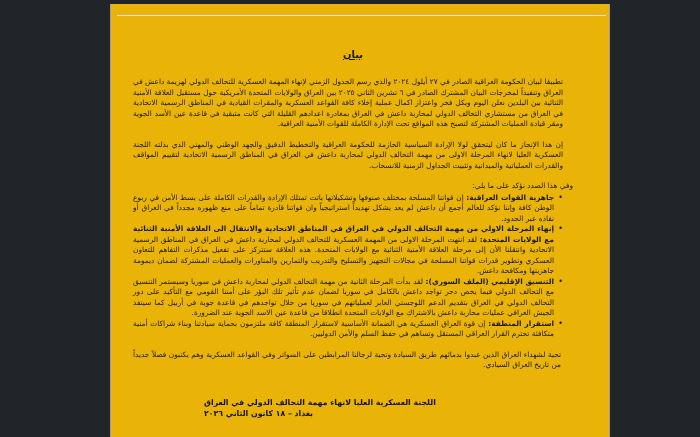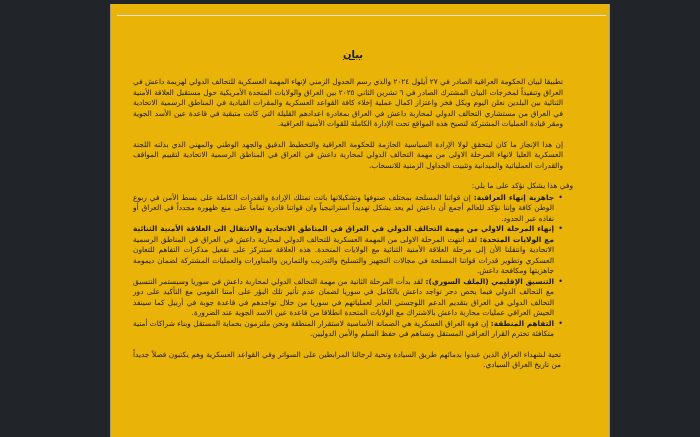--- a/index.html
+++ b/index.html
@@ -81,45 +81,49 @@
     <div class="page-top-edge"></div>
 
     <div class="content" dir="rtl">
 
       <div class="doc-title">بيان</div>
 
       <p class="para">تطبيقا لبيان الحكومة العراقية الصادر في ٢٧ أيلول ٢٠٢٤ والذي رسم الجدول الزمني لإنهاء المهمة العسكرية للتحالف الدولي لهزيمة داعش في العراق وتنفيذاً لمخرجات البيان المشترك الصادر في ٦ تشرين الثاني ٢٠٢٥ بين العراق والولايات المتحدة الأمريكية حول مستقبل العلاقة الأمنية الثنائية بين البلدين نعلن اليوم وبكل فخر واعتزاز اكمال عملية إخلاء كافة القواعد العسكرية والمقرات القيادية في المناطق الرسمية الاتحادية في العراق من مستشاري التحالف الدولي لمحاربة داعش في العراق بمغادرة اعدادهم القليلة التي كانت متبقية في قاعدة عين الأسد الجوية ومقر قيادة العمليات المشتركة لتصبح هذه المواقع تحت الإدارة الكاملة للقوات الأمنية العراقية.</p>
 
       <p class="para">إن هذا الإنجاز ما كان ليتحقق لولا الإرادة السياسية الحازمة للحكومة العراقية والتخطيط الدقيق والجهد الوطني والمهني الذي بذلته اللجنة العسكرية العليا لانهاء المرحلة الاولى من مهمة التحالف الدولي لمحاربة داعش في العراق في المناطق الرسمية الاتحادية لتقييم المواقف والقدرات العملياتية والميدانية وتثبيت الجداول الزمنية للانسحاب.</p>
 
-      <p class="list-intro">وفي هذا يشكل نؤكد على ما يلي:</p>
+      <p class="list-intro">وفي هذا الصدد نؤكد على ما يلي:</p>
 
       <div class="bullets">
 
         <div class="bullet-item">
           <span class="bullet-marker">•</span>
-          <span class="bullet-body"><span class="bold">جاهزية إنهاء العراقية:</span> <span>إن قواتنا المسلحة بمختلف صنوفها وتشكيلاتها باتت تمتلك الإرادة والقدرات الكاملة على بسط الأمن في ربوع الوطن كافة وإننا نؤكد للعالم أجمع أن داعش لم يعد يشكل تهديداً استراتيجياً وان قواتنا قادرة تماماً على منع ظهوره مجدداً في العراق أو نفاذه عبر الحدود.</span></span>
+          <span class="bullet-body"><span class="bold">جاهزية القوات العراقية:</span> <span>إن قواتنا المسلحة بمختلف صنوفها وتشكيلاتها باتت تمتلك الإرادة والقدرات الكاملة على بسط الأمن في ربوع الوطن كافة وإننا نؤكد للعالم أجمع أن داعش لم يعد يشكل تهديداً استراتيجياً وان قواتنا قادرة تماماً على منع ظهوره مجدداً في العراق أو نفاذه عبر الحدود.</span></span>
         </div>
 
         <div class="bullet-item">
           <span class="bullet-marker">•</span>
           <span class="bullet-body"><span class="bold">إنهاء المرحلة الاولي من مهمة التحالف الدولي في العراق في المناطق الاتحادية والانتقال الى العلاقة الأمنية الثنائية مع الولايات المتحدة:</span> <span>لقد انتهت المرحلة الاولى من المهمة العسكرية للتحالف الدولي لمحاربة داعش في العراق في المناطق الرسمية الاتحادية وانتقلنا الأن إلى مرحلة العلاقة الأمنية الثنائية مع الولايات المتحدة. هذه العلاقة ستتركز على تفعيل مذكرات التفاهم للتعاون العسكري وتطوير قدرات قواتنا المسلحة في مجالات التجهيز والتسليح والتدريب والتمارين والمناورات والعمليات المشتركة لضمان ديمومة جاهزيتها ومكافحة داعش.</span></span>
         </div>
 
         <div class="bullet-item">
           <span class="bullet-marker">•</span>
           <span class="bullet-body"><span class="bold">التنسيق الإقليمي (الملف السوري):</span> <span>لقد بدأت المرحلة الثانية من مهمة التحالف الدولي لمحاربة داعش في سوريا وسيستمر التنسيق مع التحالف الدولي فيما يخص دحر تواجد داعش بالكامل في سوريا لضمان عدم تأثير تلك البؤر على أمننا القومي مع التأكيد على دور التحالف الدولي في العراق بتقديم الدعم اللوجستي العابر لعملياتهم في سوريا من خلال تواجدهم في قاعدة جوية في أربيل كما سينفذ الجيش العراقي عمليات محاربة داعش بالاشتراك مع الولايات المتحدة انطلاقا من قاعدة عين الاسد الجوية عند الضرورة.</span></span>
         </div>
 
         <div class="bullet-item">
           <span class="bullet-marker">•</span>
-          <span class="bullet-body"><span class="bold">التفاهم المنطقة:</span> <span>إن قوة العراق العسكرية هي الضمانة الأساسية لاستقرار المنطقة ونحن ملتزمون بحماية المستقل وبناء شراكات أمنية متكافئة تحترم القرار العراقي المستقل وتساهم في حفظ السلم والأمن الدوليين.</span></span>
+          <span class="bullet-body"><span class="bold">استقرار المنطقة:</span> <span>إن قوة العراق العسكرية هي الضمانة الأساسية لاستقرار المنطقة كافة ملتزمون بحماية سيادتنا وبناء شراكات أمنية متكافئة تحترم القرار العراقي المستقل وتساهم في حفظ السلم والأمن الدوليين.</span></span>
         </div>
 
       </div>
 
       <p class="closing">تحية لشهداء العراق الذين عبدوا بدمائهم طريق السيادة وتحية لرجالنا المرابطين على السواتر وفي القواعد العسكرية وهم يكتبون فصلاً جديداً من تاريخ العراق السيادي.</p>
 
     </div>
 
+    <div class="signature" dir="rtl">
+      <div>اللجنة العسكرية العليا لانهاء مهمة التحالف الدولي في العراق</div>
+      <div>بغداد – ١٨ كانون الثاني ٢٠٢٦</div>
+    </div>
 
   </div>
 </div>
 
 </body></html>

